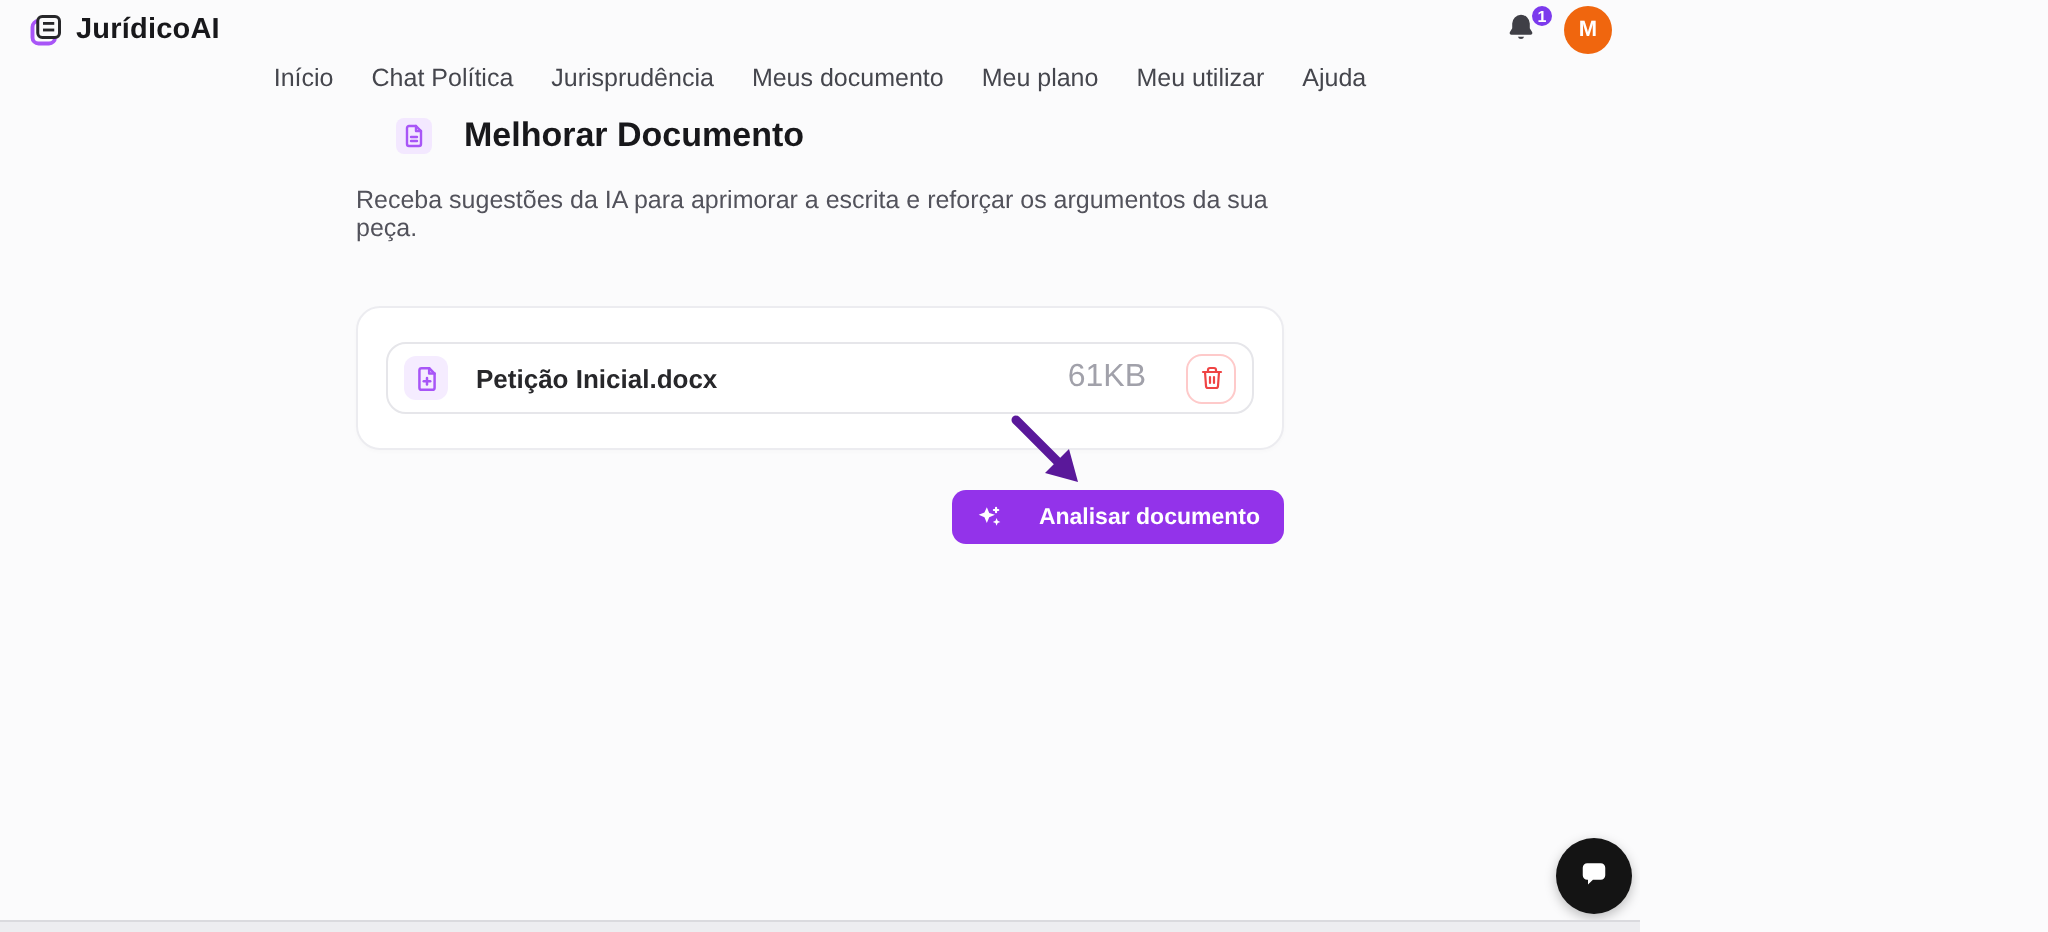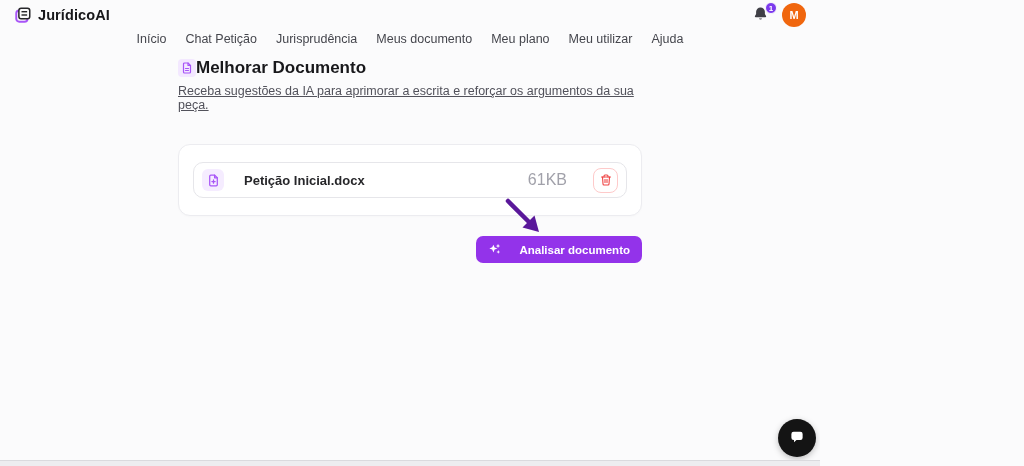--- a/index.html
+++ b/index.html
@@ -17,29 +17,29 @@
   .header-right { margin-left:auto; display:flex; align-items:center; gap:12px; }
   .bell-wrap { position:relative; width:18px; height:18px; cursor:pointer; }
   .badge { position:absolute; top:-4px; right:-7px; min-width:12px; height:12px; padding:0 2px;
            background:#7C3AED; color:#fff; font-size:8px; font-weight:700; border-radius:7px;
            display:flex; align-items:center; justify-content:center; border:1.5px solid #fbfbfc; }
   .avatar { width:24px; height:24px; border-radius:50%; background:#F0660E; color:#fff;
             font-size:11px; font-weight:700; display:flex; align-items:center; justify-content:center; cursor:pointer; }
 
   
   main.column { position:relative; width:464px; margin:0 auto; padding-top:28px; }
-  .title-row { display:flex; align-items:center; gap:0; }
+  .title-row { display:flex; align-items:center; gap:16px;margin-left:20px; }
   .title-icon { width:18px; height:18px; border-radius:4px; background:#f3e8ff;
                 display:flex; align-items:center; justify-content:center; }
   h1.page-title { font-size:17px; font-weight:700; color:#18181b; }
-  p.page-subtitle { margin-top:6px; font-size:12.5px; color:#52525b;text-decoration:underline; }
+  p.page-subtitle { margin-top:15px; font-size:12.5px; color:#52525b; }
 
   .card { margin-top:32px; background:#ffffff; border:1px solid #ececf0; border-radius:12px;
           padding:17px 14px; box-shadow:0 1px 2px rgba(0,0,0,.02); }
-  .file-row { display:flex; align-items:center; gap:20px; border:1px solid #e6e6ea;
+  .file-row { display:flex; align-items:center; gap:14px; border:1px solid #e6e6ea;
               border-radius:10px; background:#fff; padding:5px 8px; height:36px; }
   .file-icon { width:22px; height:22px; border-radius:6px; background:#f5ecff; flex:0 0 auto;
                display:flex; align-items:center; justify-content:center; }
   .file-name { font-size:13px; font-weight:600; color:#27272a; }
   .file-spacer { flex:1; }
   .file-size { font-size:16px; color:#a1a1aa; margin-right:6px; }
   .delete-btn { width:25px; height:25px; border:1px solid #fecaca; border-radius:8px; background:#fff;
                 display:flex; align-items:center; justify-content:center; cursor:pointer; }
 
   .actions-row { position:relative; margin-top:20px; display:flex; justify-content:flex-end; }
@@ -73,21 +73,21 @@
           <rect x="6.5" y="3" width="14.5" height="14" rx="3" fill="#fbfbfc" stroke="#27272a" stroke-width="2"></rect>
           <line x1="10" y1="7.6" x2="17.5" y2="7.6" stroke="#27272a" stroke-width="1.9"></line>
           <line x1="10" y1="12" x2="17.5" y2="12" stroke="#27272a" stroke-width="1.9"></line>
         </svg>
       </span>
       <span class="logo-name">JurídicoAI</span>
     </div>
 
     <nav class="main-nav">
       <a>Início</a>
-      <a>Chat Petição</a>
+      <a>Chat Política</a>
       <a>Jurisprudência</a>
       <a>Meus documento</a>
       <a>Meu plano</a>
       <a>Meu utilizar</a>
       <a>Ajuda</a>
     </nav>
 
     <div class="header-right">
       <div class="bell-wrap">
         <span style="display:flex;">

